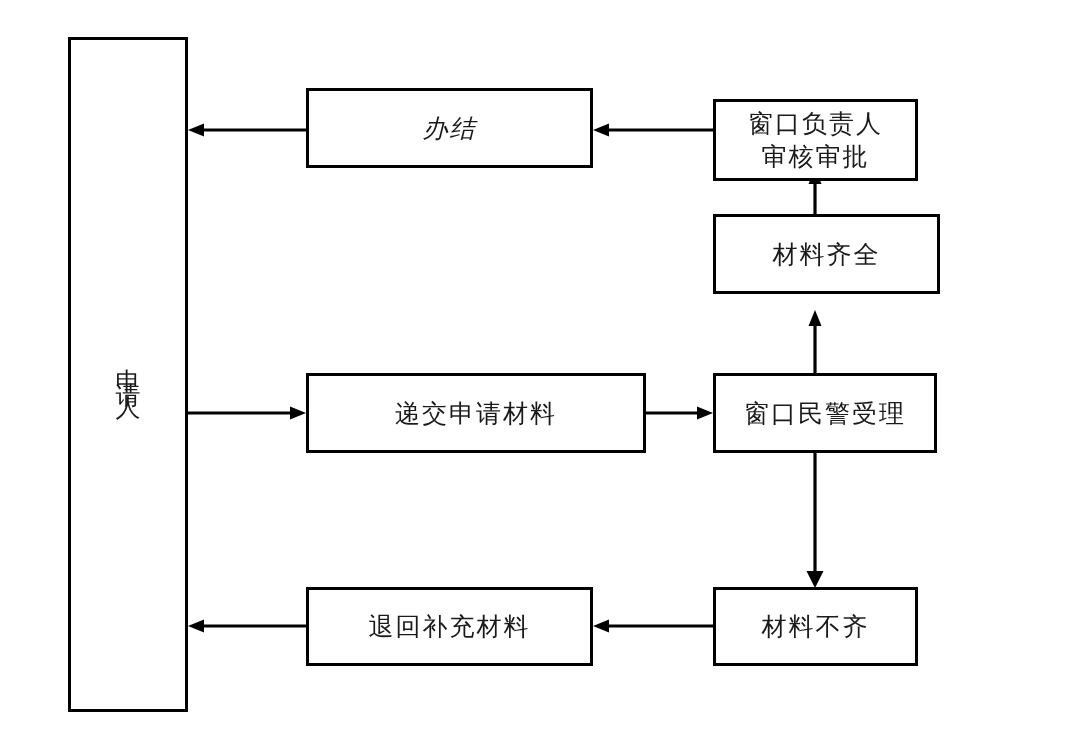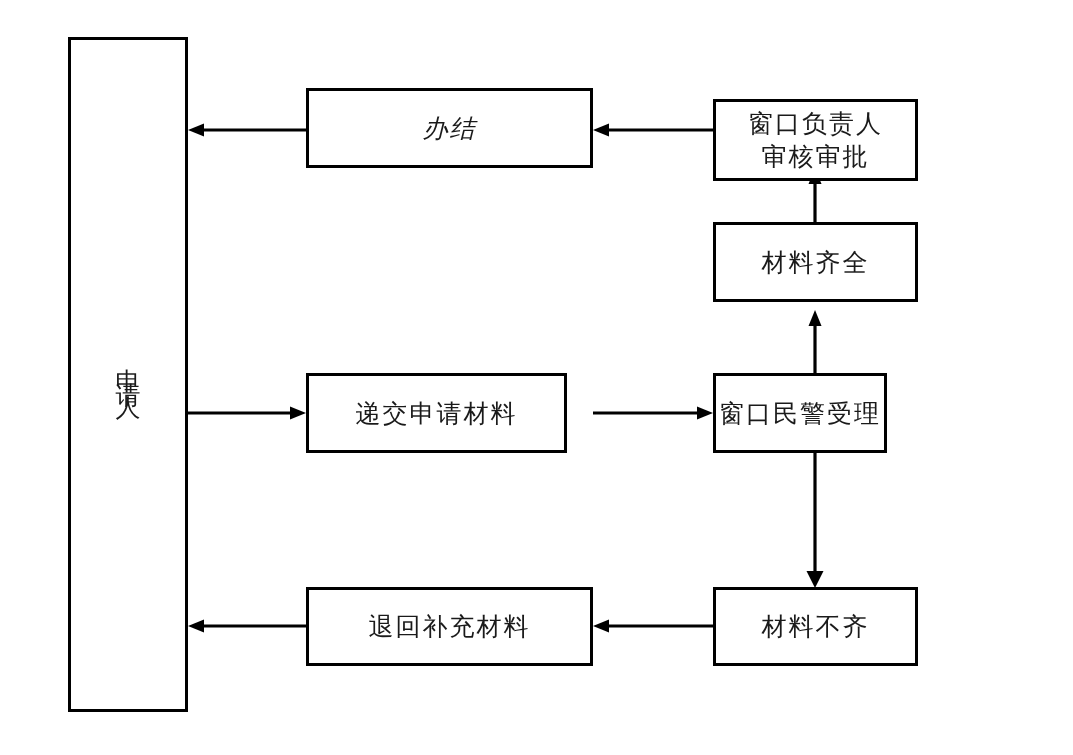--- a/index.html
+++ b/index.html
@@ -69,34 +69,34 @@
   }
   #node-supervisor-review {
     left: 713px;
     top: 86px;
     width: 205px;
     height: 82px;
     margin-top: 13px;
   }
   #node-materials-complete {
     left: 713px;
-    top: 222px;
-    width: 205px;
+    top: 214px;
+    width: 227px;
     height: 80px;
   }
   #node-submit-materials {
     left: 306px;
     top: 373px;
-    width: 261px;
+    width: 340px;
     height: 80px;
   }
   #node-officer-accept {
     left: 713px;
     top: 373px;
-    width: 174px;
+    width: 224px;
     height: 80px;
   }
   #node-return-supplement {
     left: 306px;
     top: 587px;
     width: 287px;
     height: 79px;
   }
   #node-materials-incomplete {
     left: 713px;

